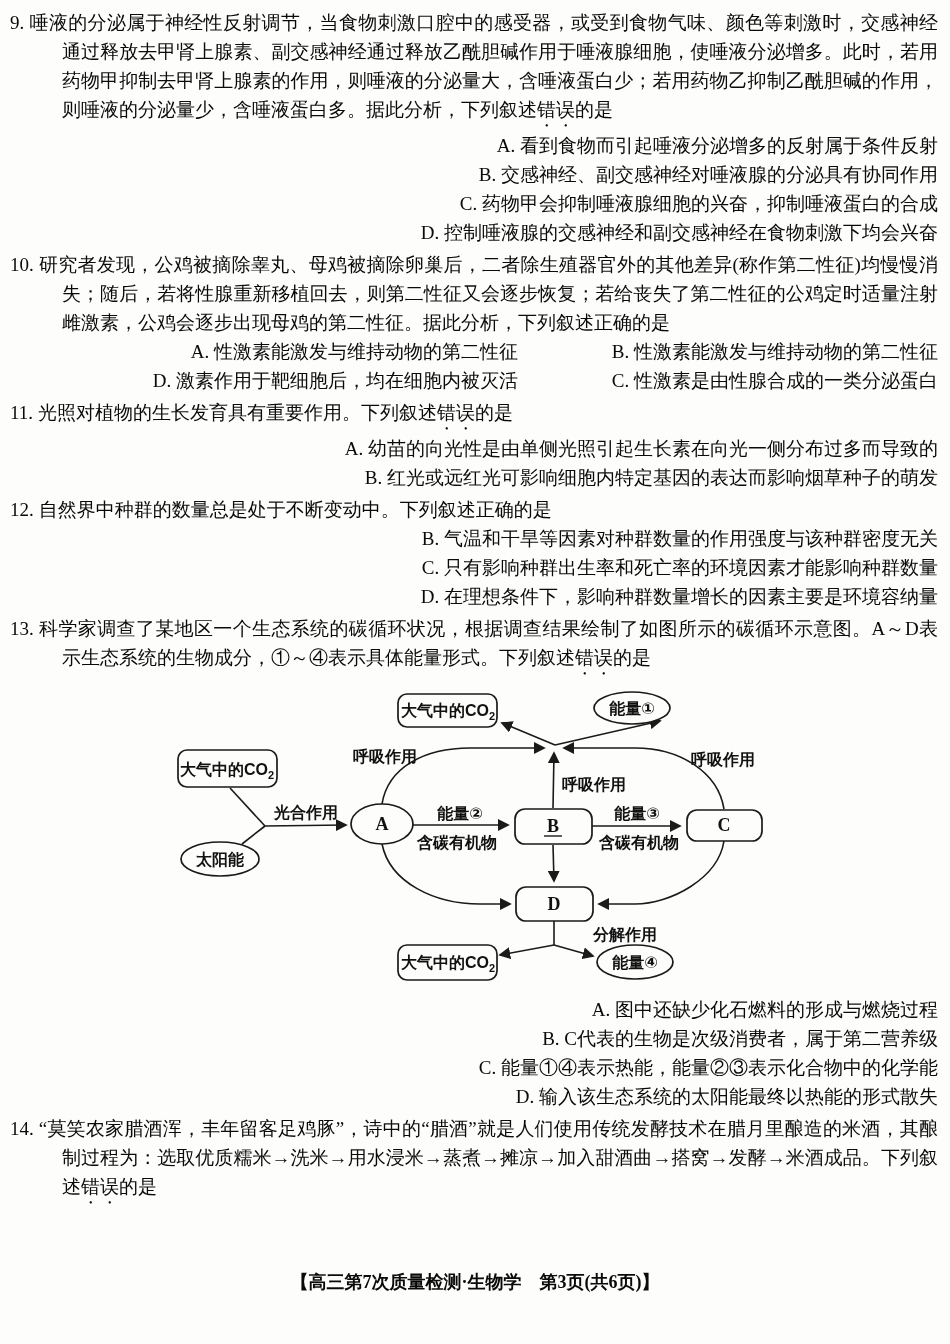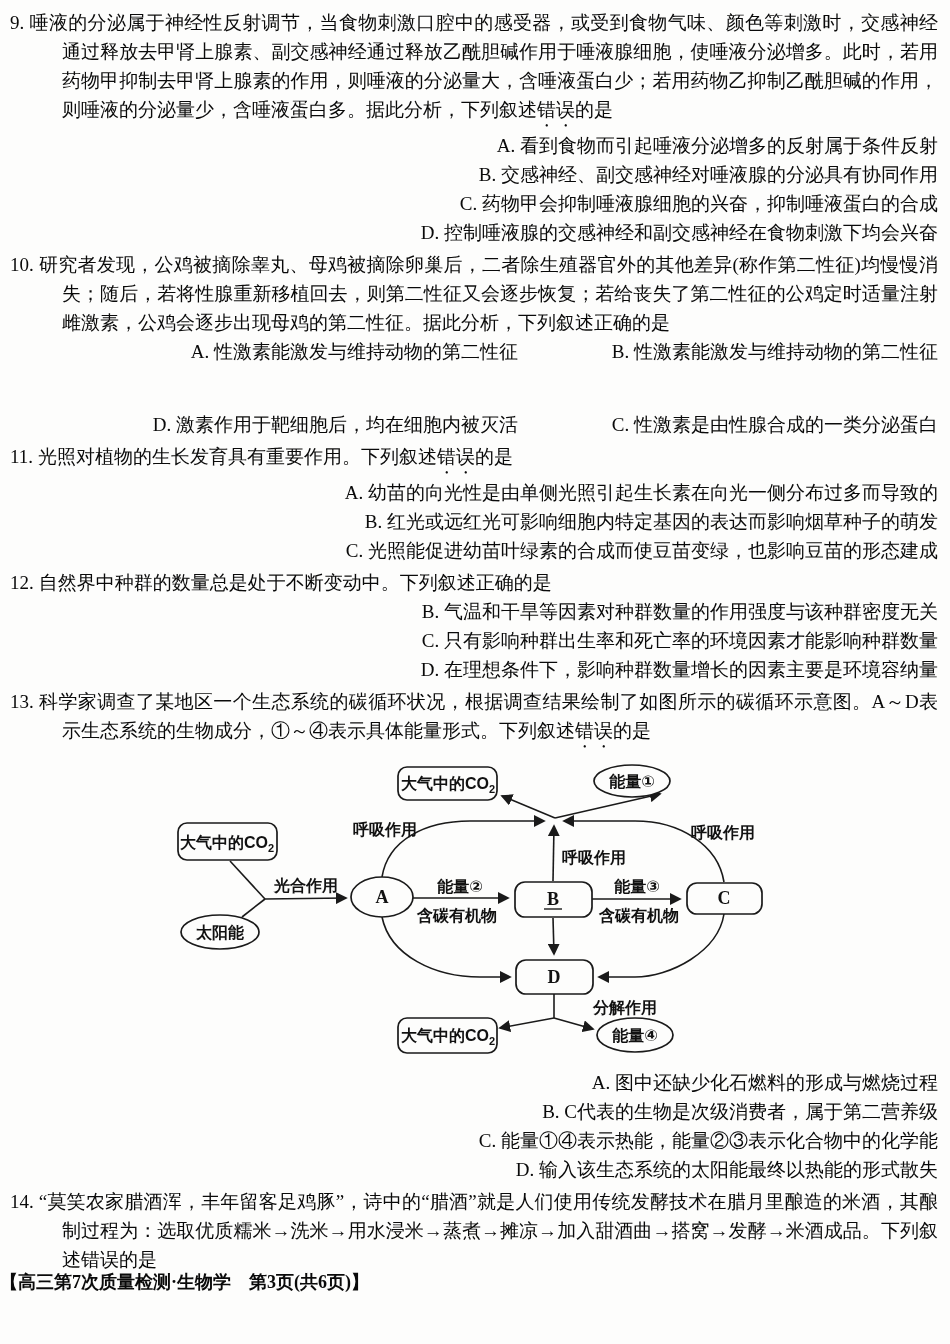--- a/index.html
+++ b/index.html
@@ -18,21 +18,20 @@
   }
   .q { margin:0 0 3px 0; }
   .stem { margin:0; padding-left:52px; text-indent:-52px; text-align:justify; }
   .qnum { padding-right:5px; }
   .options { padding-left:52px; }
   .opt { text-align:right; }
   .options-2col {
     display:grid;
     grid-template-columns:456px 1fr;
     padding-left:52px;
-    gap:44px;
   }
   .emph {
     -webkit-text-emphasis:dot;
     -webkit-text-emphasis-position:under left;
     text-emphasis:dot;
     text-emphasis-position:under left;
     font-family:Liberation Serif, serif;
   }
   .diagram-wrap { margin:8px 0 6px 160px; width:670px; }
   svg { display:block; }
@@ -43,21 +42,21 @@
     font-size:16px;
   }
   svg text.node-letter {
     font-family:"Liberation Serif","DejaVu Serif",serif;
     font-size:18px;
   }
   .footer {
     position:absolute;
     top:1268px; left:0;
     width:100%;
-    text-align:left;
+    text-align:center;
     font-weight:bold;
     font-size:18px;
   }
 </style>
 </head>
 <body>
 
 <div class="sheet">
 
   <div class="q">
@@ -78,21 +77,20 @@
       <div class="opt">D. 激素作用于靶细胞后，均在细胞内被灭活</div>
       <div class="opt">C. 性激素是由性腺合成的一类分泌蛋白</div>
     </div>
   </div>
 
   <div class="q">
     <p class="stem"><span class="qnum">11.</span><span>光照对植物的生长发育具有重要作用。下列叙述</span><span class="emph">错误</span><span>的是</span></p>
     <div class="options">
       <div class="opt">A. 幼苗的向光性是由单侧光照引起生长素在向光一侧分布过多而导致的</div>
       <div class="opt">B. 红光或远红光可影响细胞内特定基因的表达而影响烟草种子的萌发</div>
-      <div class="opt">C. 光照能促进幼苗叶绿素的合成而使豆苗变绿，也影响豆苗的形态建成</div>
     </div>
   </div>
 
   <div class="q">
     <p class="stem"><span class="qnum">12.</span><span>自然界中种群的数量总是处于不断变动中。下列叙述正确的是</span></p>
     <div class="options">
       <div class="opt">B. 气温和干旱等因素对种群数量的作用强度与该种群密度无关</div>
       <div class="opt">C. 只有影响种群出生率和死亡率的环境因素才能影响种群数量</div>
       <div class="opt">D. 在理想条件下，影响种群数量增长的因素主要是环境容纳量</div>
     </div>

